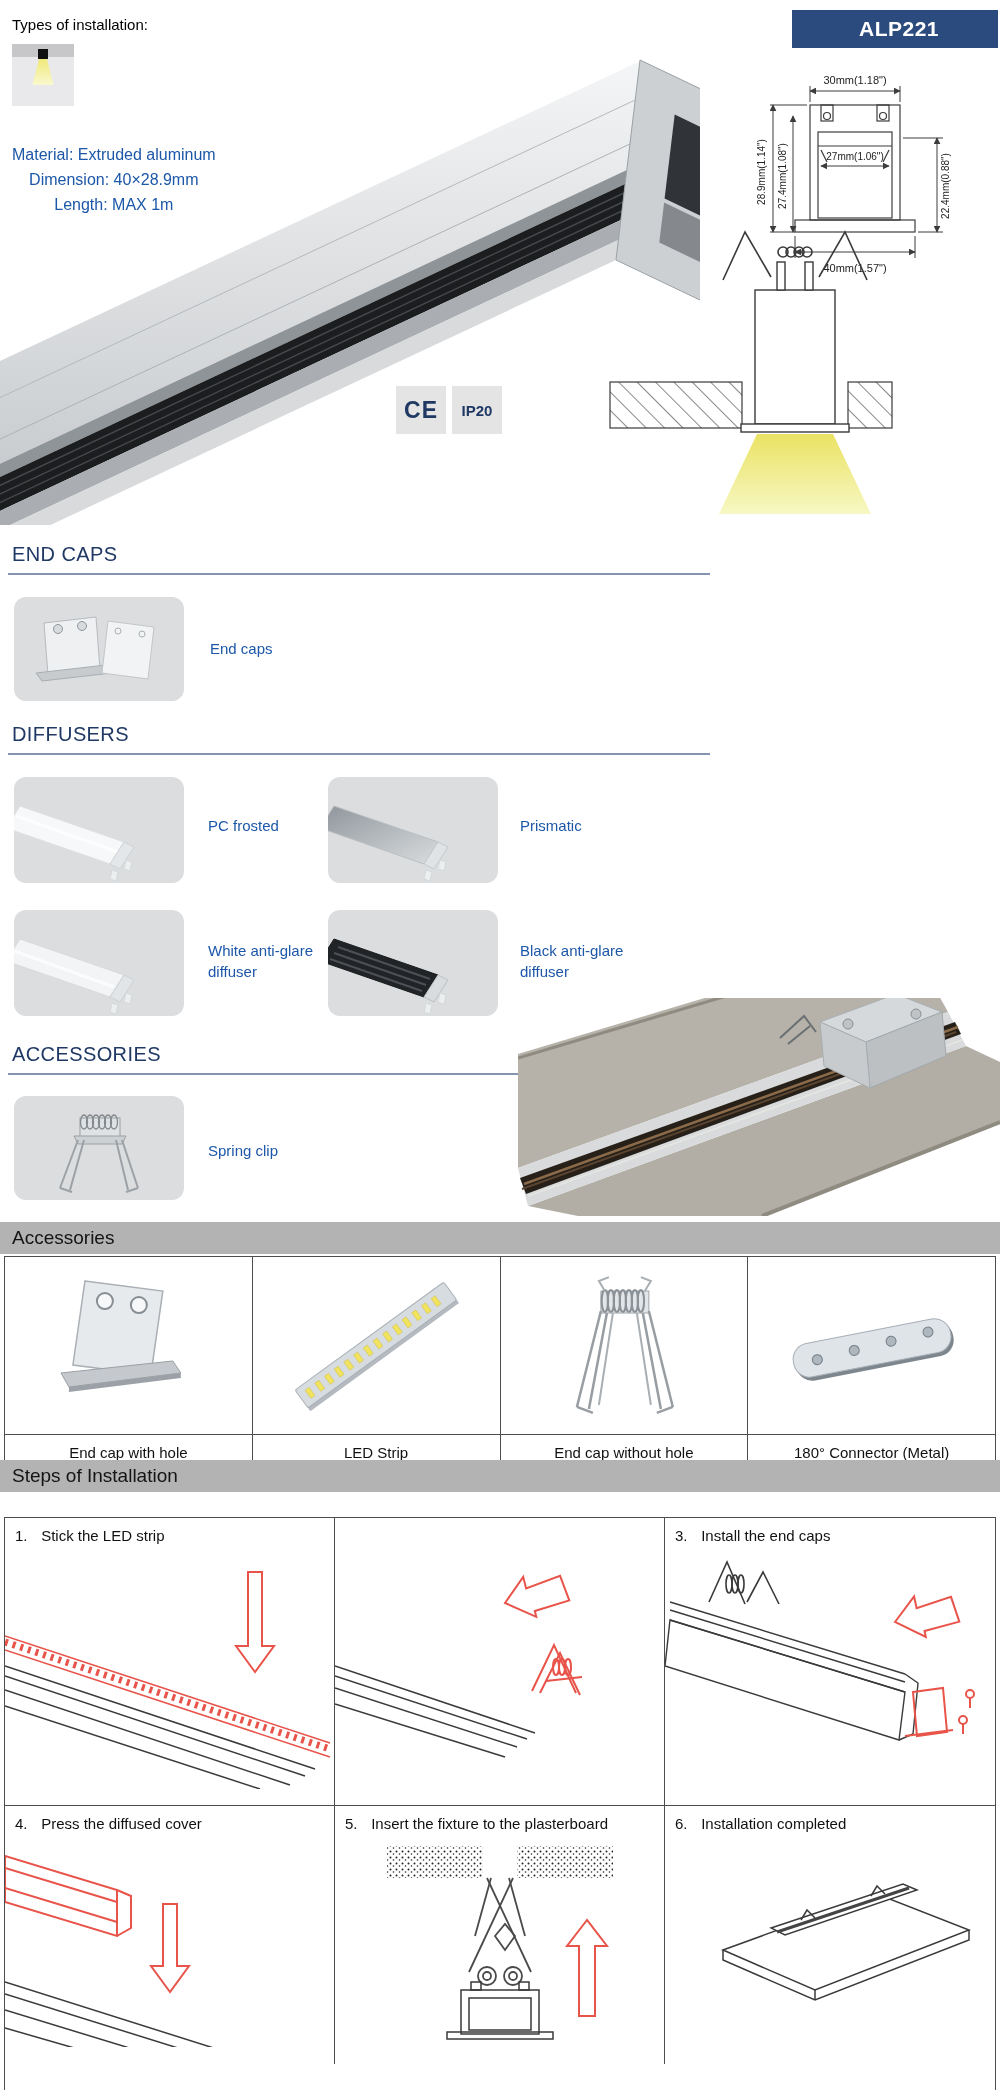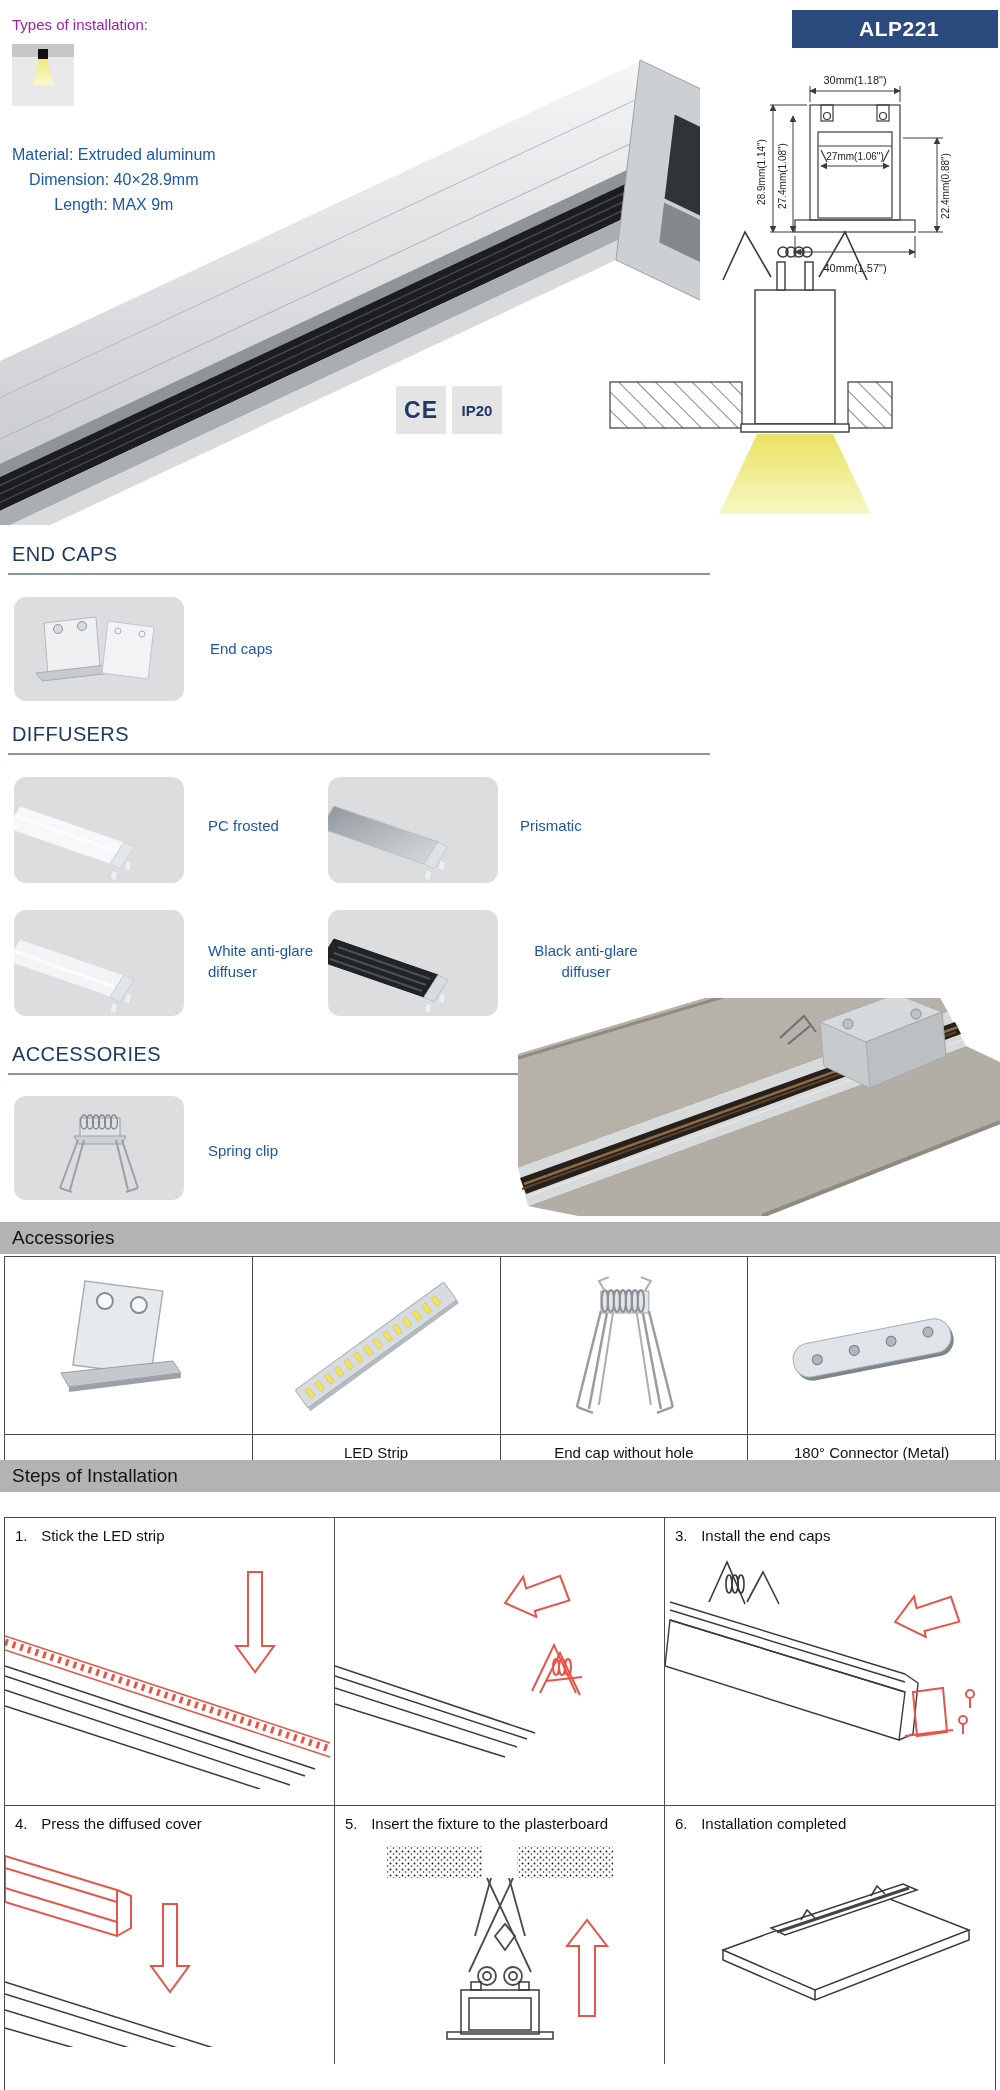--- a/index.html
+++ b/index.html
@@ -1,19 +1,19 @@
 <!DOCTYPE html>
 <html><head>
 <meta charset="utf-8">
 <style>
   html,body{margin:0;padding:0;background:#f2f2f2;}
   .page{position:relative;width:1000px;height:2090px;background:#ffffff;margin:0 auto;
         font-family:"Liberation Sans","DejaVu Sans",sans-serif;color:#1a1a1a;overflow:hidden;}
   .abs{position:absolute;}
-  .blue-label{color:#a21caf;font-size:15px;}
+  .blue-label{color:#000000;font-size:15px;}
   .specs{color:#1c57a8;font-size:16px;line-height:25px;}
   .alp-box{left:792px;top:10px;width:198px;height:38px;background:#2b4a7d;color:#fff;
            font-size:21px;font-weight:600;text-align:center;line-height:38px;letter-spacing:.5px;padding-left:8px;}
   .sec-head{color:#1f3864;font-size:20px;letter-spacing:.4px;}
   .sec-rule{height:2px;background:#8494b0;}
   .tile{background:#dcdddf;border-radius:12px;}
   .tile-label{color:#1c57a8;font-size:15px;line-height:21px;}
   .type-icon{left:12px;top:44px;width:62px;height:62px;background:#e9e9eb;}
   .ti-band{position:absolute;left:0;top:0;width:62px;height:13px;background:#c7c7c9;}
   .ti-fix{position:absolute;left:26px;top:5px;width:10px;height:10px;background:#101010;}
@@ -55,21 +55,21 @@
 
   <div class="abs type-icon">
     <div class="ti-band"></div>
     <div class="ti-fix"></div>
     <div class="ti-beam"></div>
   </div>
 
   <div class="abs specs" style="left:12px;top:142px;text-align:center;">
     <div>Material: Extruded aluminum</div>
     <div>Dimension: 40×28.9mm</div>
-    <div>Length: MAX 9m</div>
+    <div>Length: MAX 1m</div>
   </div>
 
   <div class="abs alp-box">ALP221</div>
 
   <svg class="abs" style="left:0;top:25px;" width="700" height="500" viewBox="0 0 700 500">
     <defs>
       <linearGradient id="gTop" x1="0" y1="0" x2="0" y2="1">
         <stop offset="0" stop-color="#f4f5f6"></stop>
           <stop offset="1" stop-color="#c6c9cc"></stop>
       </linearGradient>
@@ -229,21 +229,21 @@
     <svg width="170" height="106" viewBox="0 0 170 104">
       <polygon points="6,28 110,64 96,86 -8,50" fill="#212427" stroke="#1a1c1e"></polygon>
       <line x1="10" y1="36" x2="102" y2="68" stroke="#4d5155" stroke-width="2"></line>
       <line x1="6" y1="42" x2="98" y2="74" stroke="#4d5155" stroke-width="2"></line>
       <line x1="2" y1="48" x2="94" y2="80" stroke="#4d5155" stroke-width="2"></line>
       <polygon points="96,86 110,64 120,69 106,91" fill="#d9dcde" stroke="#bcc1c4"></polygon>
       <polygon points="98,92 104,94 102,103 96,101" fill="#eceff0" stroke="#d5d9db"></polygon>
       <polygon points="112,82 118,84 116,93 110,91" fill="#eceff0" stroke="#d5d9db"></polygon>
     </svg>
   </div>
-  <div class="abs tile-label" style="left:520px;top:940px;width:132px;text-align:center;">Black anti-glare diffuser</div>
+  <div class="abs tile-label" style="left:520px;top:940px;width:132px;">Black anti-glare diffuser</div>
 
   <div class="abs sec-head" style="left:12px;top:1043px;">ACCESSORIES</div>
   <div class="abs sec-rule" style="left:8px;top:1073px;width:516px;"></div>
 
   <div class="abs tile" style="left:14px;top:1096px;width:170px;height:104px;">
     <svg width="170" height="104" viewBox="0 0 170 104">
       <rect x="66" y="22" width="40" height="20" fill="#dfe2e4" stroke="#9aa0a4"></rect>
       <g stroke="#84898d" fill="none" stroke-width="1.3">
         <ellipse cx="70" cy="26" rx="3.5" ry="7"></ellipse>
           <ellipse cx="76" cy="26" rx="3.5" ry="7"></ellipse>
@@ -292,20 +292,21 @@
     <div class="acc-col">
       <div class="acc-img">
         <svg width="100%" height="100%" viewBox="0 0 247 177">
           <polygon points="80,24 158,34 146,118 68,108" fill="#e7eaec" stroke="#a9afb4" stroke-width="1.5"></polygon>
           <ellipse cx="100" cy="44" rx="8" ry="8" fill="#f7f8f9" stroke="#868d93" stroke-width="2"></ellipse>
           <ellipse cx="134" cy="48" rx="8" ry="8" fill="#f7f8f9" stroke="#868d93" stroke-width="2"></ellipse>
           <polygon points="56,116 168,104 176,116 64,130" fill="#c5c9cd" stroke="#999fa4"></polygon>
           <polygon points="64,130 176,116 176,121 64,135" fill="#9ba1a6"></polygon>
         </svg>
       </div>
+      <div class="acc-lbl">End cap with hole</div>
     </div>
     <div class="acc-col">
       <div class="acc-img">
         <svg width="100%" height="100%" viewBox="0 0 247 177">
           <g transform="translate(123,88) rotate(-36)">
             <rect x="-92" y="9" width="184" height="6" fill="#b4bac0"></rect>
             <rect x="-92" y="-11" width="184" height="22" rx="2" fill="#d7dce0" stroke="#aab1b6"></rect>
             <g fill="#f2e35f" stroke="#cdbe4e" stroke-width="0.5">
               <rect x="-84" y="-5" width="5" height="10"></rect>
                 <rect x="-72" y="-5" width="5" height="10"></rect>

